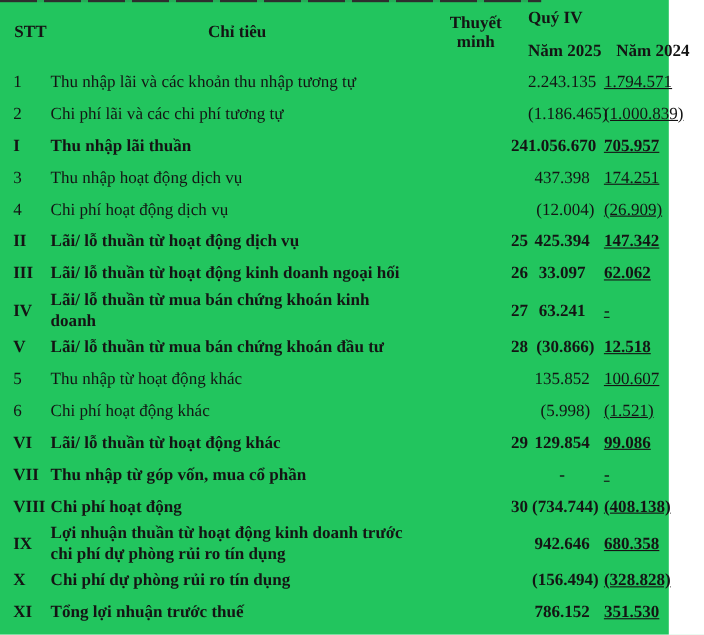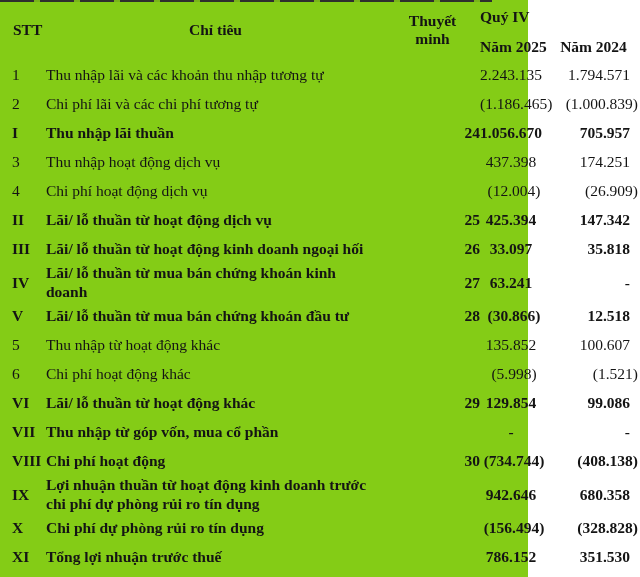--- a/index.html
+++ b/index.html
@@ -7,23 +7,23 @@
     padding: 0;
     background: #ffffff;
     width: 640px;
     height: 577px;
     overflow: hidden;
     font-family: "Liberation Serif", "DejaVu Serif", serif;
     color: #141414;
   }
   .page {
     position: relative;
-    width: 528px;
+    width: 608px;
     height: 577px;
-    background: #84cc16;
+    background: #22c55e;
   }
   .top-scan-line {
     position: absolute;
     top: 0;
     left: 0;
     width: 492px;
     height: 2px;
     background: repeating-linear-gradient(90deg, #2e2e2e 0 34px, rgba(46,46,46,0.15) 34px 40px);
   }
   table.statement {
@@ -59,21 +59,21 @@
     line-height: 19px;
     height: 29px;
     padding: 0;
     vertical-align: middle;
   }
   tbody tr.bold td { font-weight: 700; }
   td.col-stt  { text-align: left; padding-left: 12px; }
   td.col-label{ text-align: left; padding-right: 6px; }
   td.col-note { text-align: right; }
   td.col-y2025 { text-align: center; padding-right: 1px; white-space: nowrap; }
-  td.col-y2024 { text-align: right; padding-right: 2px; white-space: nowrap; }
+  td.col-y2024 { text-align: left; padding-right: 2px; white-space: nowrap; text-decoration: underline; }
   td.col-y2025.no-paren { padding-right: 7px; }
   td.col-y2024.no-paren { padding-right: 10px; }
 </style>
 </head>
 <body>
 
 <div class="page">
   <div class="top-scan-line"></div>
 
   <table class="statement">
@@ -139,21 +139,21 @@
           <td class="col-label">Lãi/ lỗ thuần từ hoạt động dịch vụ</td>
           <td class="col-note">25</td>
           <td class="col-y2025 no-paren">425.394</td>
           <td class="col-y2024 no-paren">147.342</td>
         </tr>
         <tr class="bold">
           <td class="col-stt">III</td>
           <td class="col-label">Lãi/ lỗ thuần từ hoạt động kinh doanh ngoại hối</td>
           <td class="col-note">26</td>
           <td class="col-y2025 no-paren">33.097</td>
-          <td class="col-y2024 no-paren">35.818</td>
+          <td class="col-y2024 no-paren">62.062</td>
         </tr>
         <tr class="bold">
           <td class="col-stt">IV</td>
           <td class="col-label">Lãi/ lỗ thuần từ mua bán chứng khoán kinh doanh</td>
           <td class="col-note">27</td>
           <td class="col-y2025 no-paren">63.241</td>
           <td class="col-y2024 no-paren">-</td>
         </tr>
         <tr class="bold">
           <td class="col-stt">V</td>

